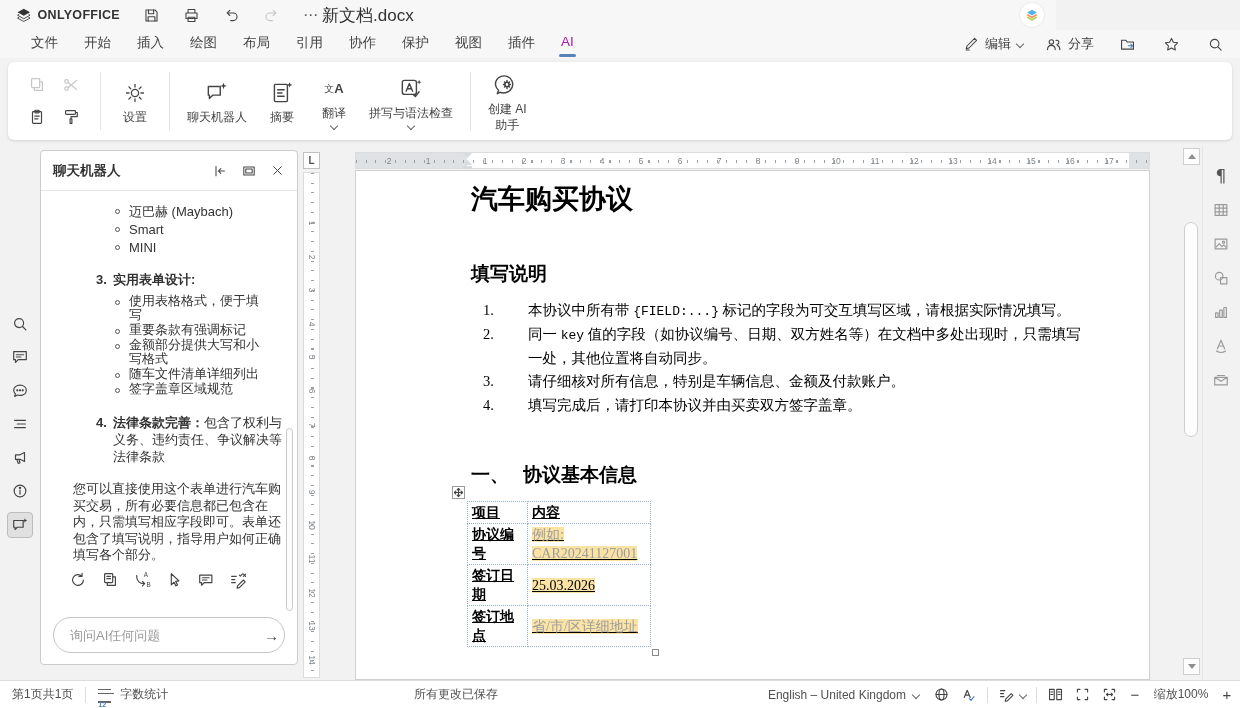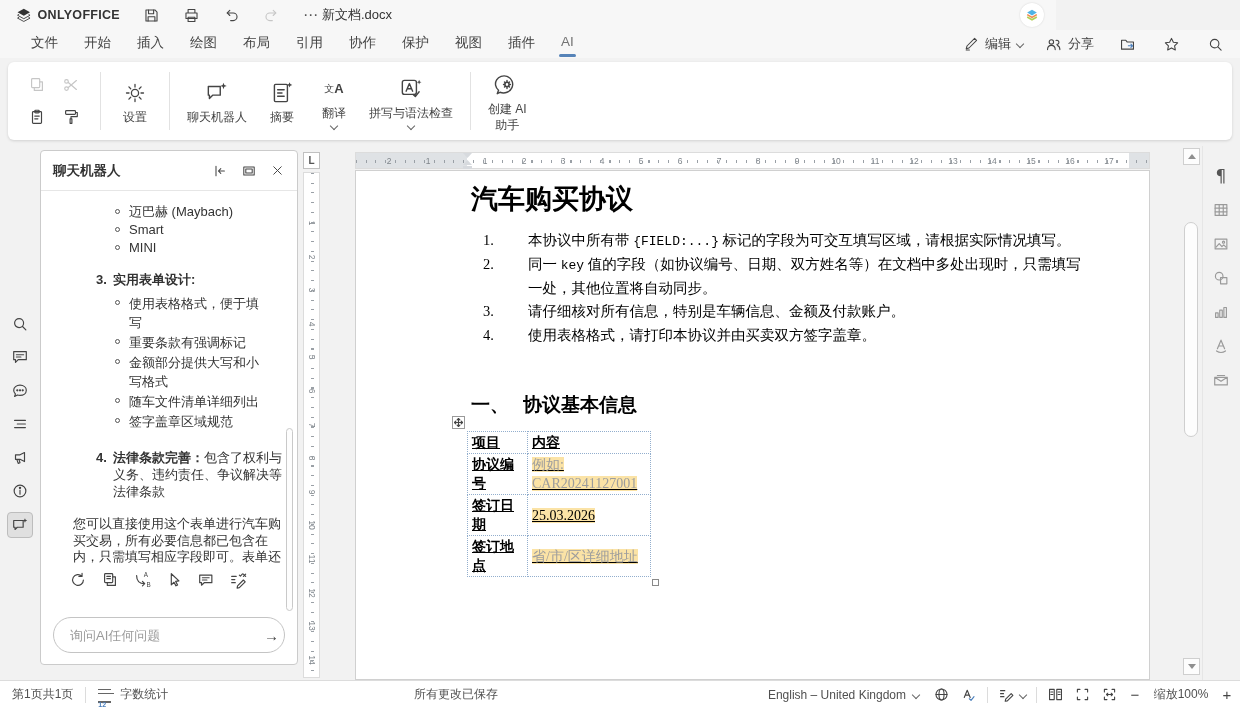--- a/index.html
+++ b/index.html
@@ -13,28 +13,28 @@
   svg.ic.grey { stroke:#9a9a9a; }
   .chev { width:6px; height:6px; border-right:1.3px solid #666; border-bottom:1.3px solid #666; transform:rotate(45deg); display:inline-block; }
 
   
   #titlebar { position:absolute; left:0; top:0; width:1056px; height:30px; background:#f7f7f7; display:flex; align-items:center; }
   .logo-wrap { display:flex; align-items:center; gap:6px; padding-left:16px; width:120px; }
   .logo-text { font-weight:bold; font-size:12.5px; color:#333; letter-spacing:.3px; }
   .tb-icons { display:flex; align-items:center; gap:18px; margin-left:20px; }
   .tb-btn { width:22px; height:22px; display:flex; align-items:center; justify-content:center; }
   .dots { font-size:15px; color:#555; letter-spacing:1px; }
-  .doc-title { position:absolute; left:0; right:0; text-align:center; font-size:13px; color:#333; pointer-events:none; }
+  .doc-title { position:absolute; left:0; right:0; text-align:center; font-size:17px; color:#333; pointer-events:none; }
   .avatar { position:absolute; right:12px; top:3px; width:24px; height:24px; border-radius:50%; background:#fff; display:flex; align-items:center; justify-content:center; box-shadow:0 0 2px rgba(0,0,0,.15); }
 
   
   #menubar { position:absolute; left:0; top:30px; width:1240px; height:28px; background:#f7f7f7; display:flex; align-items:center; }
   .tabs { display:flex; padding-left:18px; }
   .tab { padding:4px 13px 6px; font-size:13.5px; color:#444; cursor:default; position:relative; }
-  .tab.active { color:#737373; }
+  .tab.active { color:#a21caf; }
   .tab.active::after { content:""; position:absolute; left:11px; right:11px; bottom:1px; height:3px; background:#5683b8; border-radius:2px; }
   .menu-right { position:absolute; right:14px; display:flex; align-items:center; gap:22px; }
   .mr-item { display:flex; align-items:center; gap:6px; font-size:13px; color:#444; }
 
   
   #toolbar-zone { position:absolute; left:0; top:58px; width:1240px; height:88px; background:#f2f2f2; }
   #toolbar { position:absolute; left:8px; top:4px; width:1224px; height:78px; background:#fff; border-radius:6px; box-shadow:0 1px 3px rgba(0,0,0,.14); display:flex; align-items:center; padding:0 10px; }
   .clip-grid { display:grid; grid-template-columns:26px 26px; grid-template-rows:26px 26px; gap:6px 8px; padding:0 8px 0 6px; }
   .sm-btn { display:flex; align-items:center; justify-content:center; }
   .v-div { width:1px; height:58px; background:#e2e2e2; margin:0 8px; }
@@ -54,21 +54,21 @@
 
   
   #chat-panel { position:absolute; left:40px; top:4px; width:258px; height:515px; background:#fff; border:1px solid #cbcbcb; border-radius:4px; }
   .chat-header { height:40px; display:flex; align-items:center; padding:0 12px; border-bottom:1px solid #e6e6e6; }
   .chat-title { font-size:13.5px; font-weight:bold; color:#333; flex:1; }
   .chat-hicons { display:flex; gap:13px; align-items:center; }
   .chat-body { position:absolute; left:0; top:41px; width:100%; height:372px; overflow:hidden; font-size:13px; color:#333; line-height:17px; }
   ul.cbullets { list-style:none; margin-left:74px; margin-right:10px; }
   ul.cbullets li { display:flex; gap:9px; margin-bottom:1px; }
   ul.cbullets .mark { width:5px; height:5px; border:1.2px solid #555; border-radius:50%; margin-top:6px; flex:none; }
-  ul.cbullets.narrow li > span.txt { width:132px; line-height:19px; }
+  ul.cbullets.narrow li > span.txt { width:132px; line-height:14px; }
   .num-item { display:flex; padding-left:55px; padding-right:12px; }
   .num-item .n { width:17px; flex:none; font-weight:bold; }
   .b { font-weight:bold; }
   .closing { margin:16px 14px 0 32px; line-height:16.5px; }
   .chat-scroll-thumb { position:absolute; right:4px; top:277px; width:7px; height:183px; background:#fdfdfd; border:1px solid #c9c9c9; border-radius:4px; }
   .chat-actions { position:absolute; left:28px; top:420px; display:flex; gap:14px; align-items:center; }
   .chat-input-row { position:absolute; left:12px; right:12px; top:466px; height:36px; border:1px solid #c4c4c4; border-radius:18px; display:flex; align-items:center; padding:0 12px 0 4px; gap:9px; }
   .chat-input-row input { flex:1; border:none; outline:none; font-size:13px; color:#333; padding-left:12px; background:transparent; font-family:inherit; }
   .chat-input-row input::placeholder { color:#9a9a9a; }
   .send-arrow { font-size:15px; color:#444; }
@@ -529,37 +529,38 @@
         <span class="rnum v" style="top: 386px;">11</span>
         <span class="rnum v" style="top: 419.6px;">12</span>
         <span class="rnum v" style="top: 453.2px;">13</span>
         <span class="rnum v" style="top: 486.8px;">14</span>
       </div>
 
     <div id="page">
       <div id="page-inner">
         <div id="doc-title">汽车购买协议</div>
 
+        <div class="doc-h2" style="margin-top:44px">填写说明</div>
 
         <div style="margin-top:12px">
           <div class="inst">
             <span class="n">1.</span>
             <span class="body"><span>本协议中所有带 </span><span class="mono">{FIELD:...}</span><span> 标记的字段为可交互填写区域，请根据实际情况填写。</span></span>
           </div>
           <div class="inst">
             <span class="n">2.</span>
             <span class="body"><span>同一 </span><span class="mono">key</span><span> 值的字段（如协议编号、日期、双方姓名等）在文档中多处出现时，只需填写一处，其他位置将自动同步。</span></span>
           </div>
           <div class="inst">
             <span class="n">3.</span>
             <span class="body"><span></span><span class="mono"></span><span>请仔细核对所有信息，特别是车辆信息、金额及付款账户。</span></span>
           </div>
           <div class="inst">
             <span class="n">4.</span>
-            <span class="body"><span></span><span class="mono"></span><span>使用表格格式，请打印本协议并由买卖双方签字盖章。</span></span>
+            <span class="body"><span></span><span class="mono"></span><span>填写完成后，请打印本协议并由买卖双方签字盖章。</span></span>
           </div>
         </div>
 
         <div class="doc-h2" style="margin-top:44px">
           <span class="h-num">一、</span><span>协议基本信息</span>
         </div>
 
         <div class="table-wrap">
           <div class="move-handle">
             <svg class="ic" width="9" height="9" viewBox="0 0 10 10" stroke-width="1">

